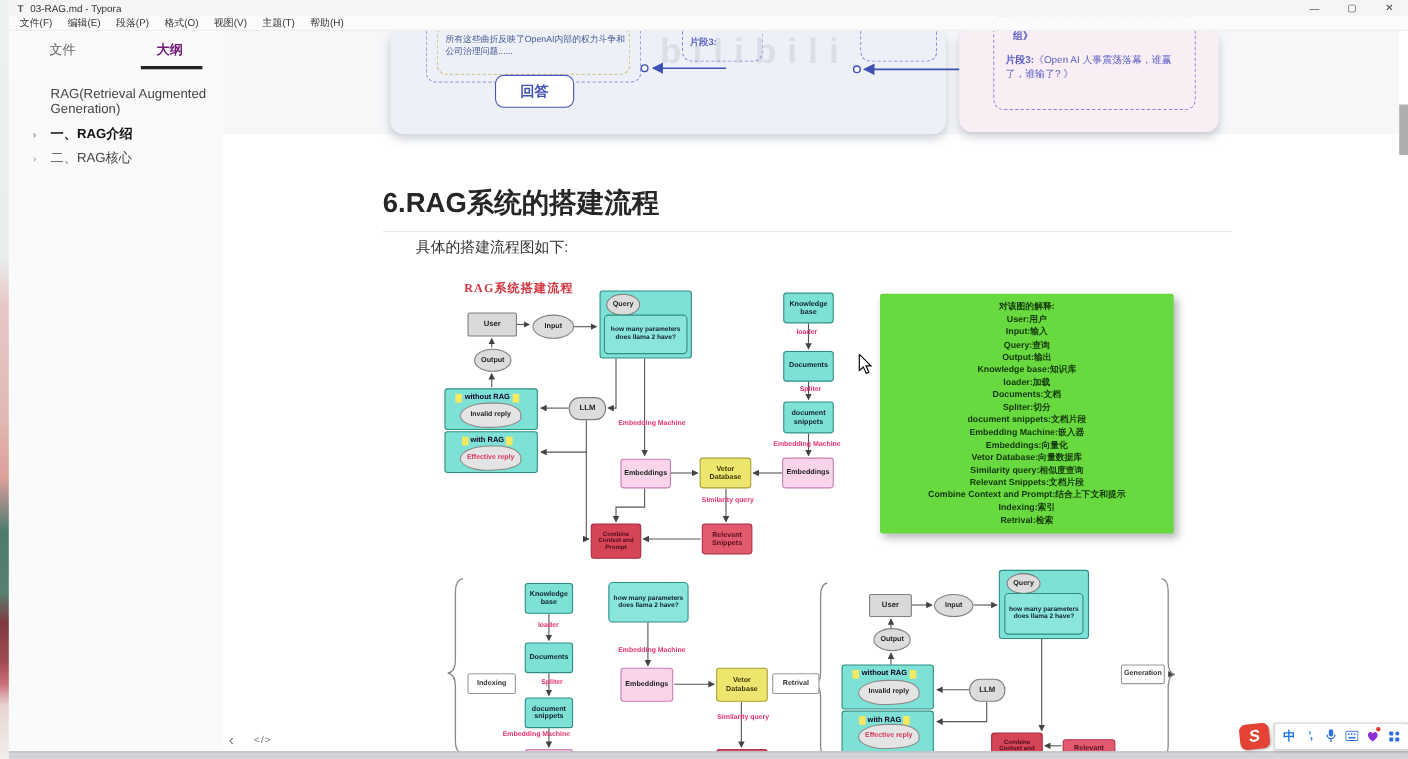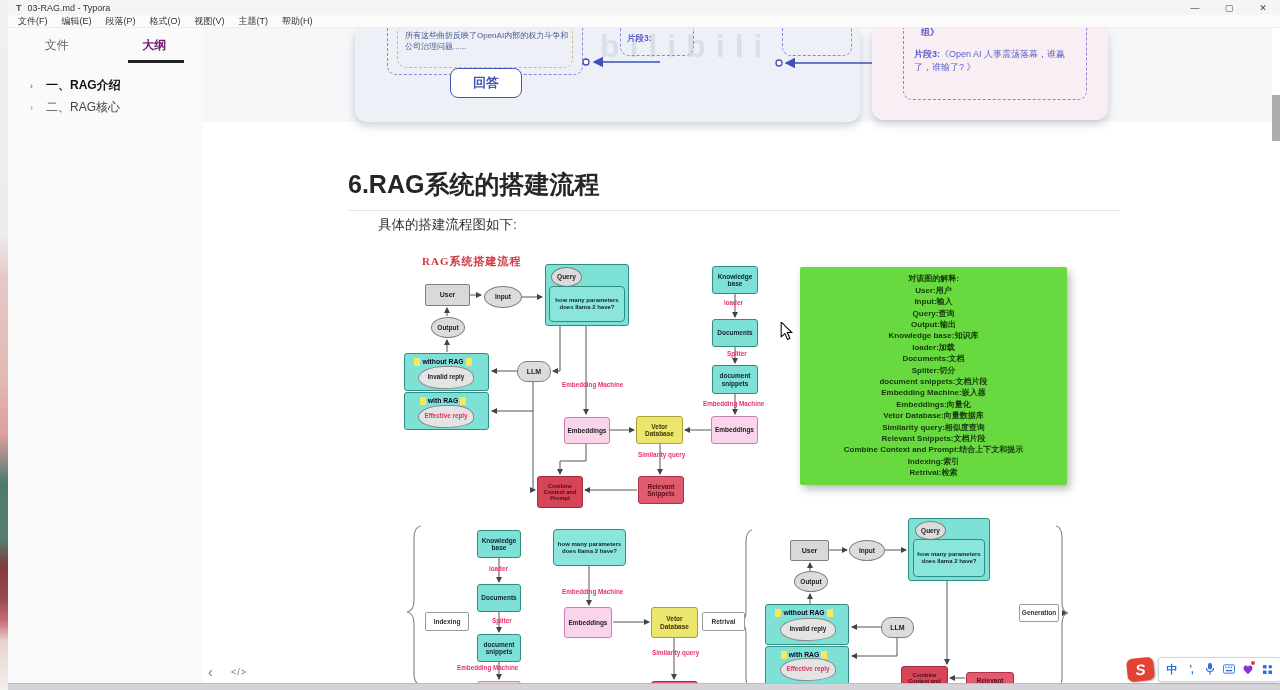--- a/index.html
+++ b/index.html
@@ -124,20 +124,21 @@
     <span class="menu-item">帮助(H)</span>
   </div>
 
 <div class="abs" id="sidebar">
   <div id="tabs">
     <div class="tab">文件</div>
     <div class="tab active">大纲</div>
   </div>
   <div id="tab-underline"></div>
   <div id="outline">
+      <div class="outline-row"><span>RAG(Retrieval Augmented Generation)</span></div>
       <div class="outline-row bold"><span class="chev">›</span><span>一、RAG介绍</span></div>
       <div class="outline-row"><span class="chev">›</span><span>二、RAG核心</span></div>
     </div>
 </div>
 <div class="abs" id="sidebar-footer-collapse">‹</div>
 <div class="abs" id="sidebar-footer-source">&lt;/&gt;</div>
 
 <div class="abs" id="top-band"></div>
 
 <div class="abs panel" id="panel-left">

